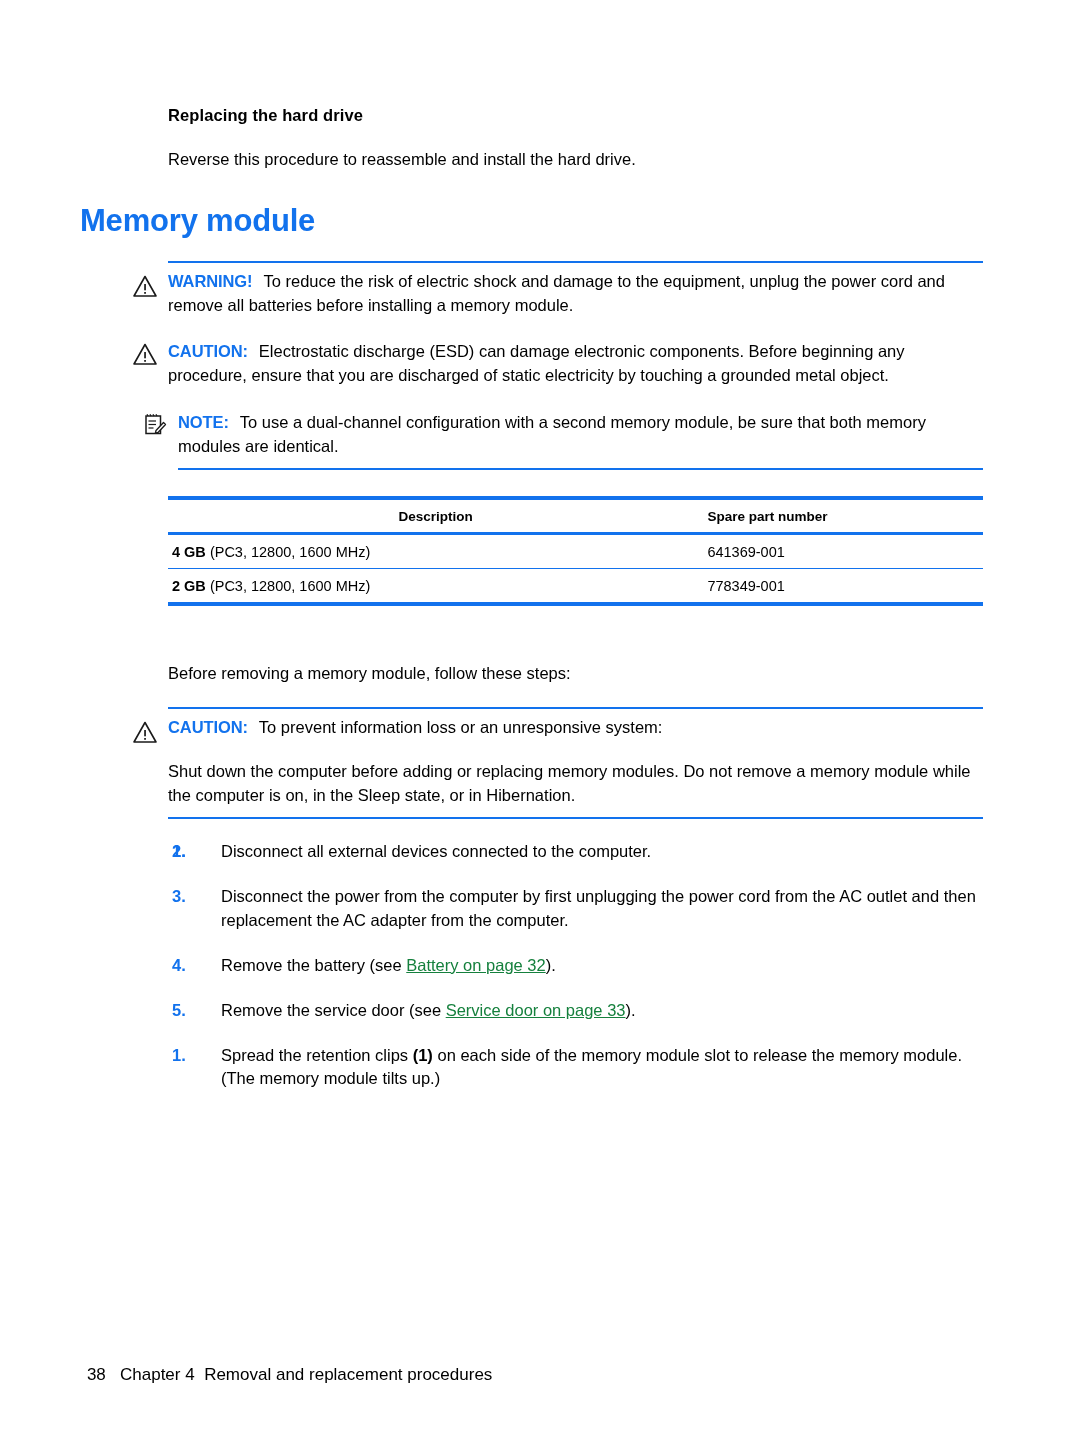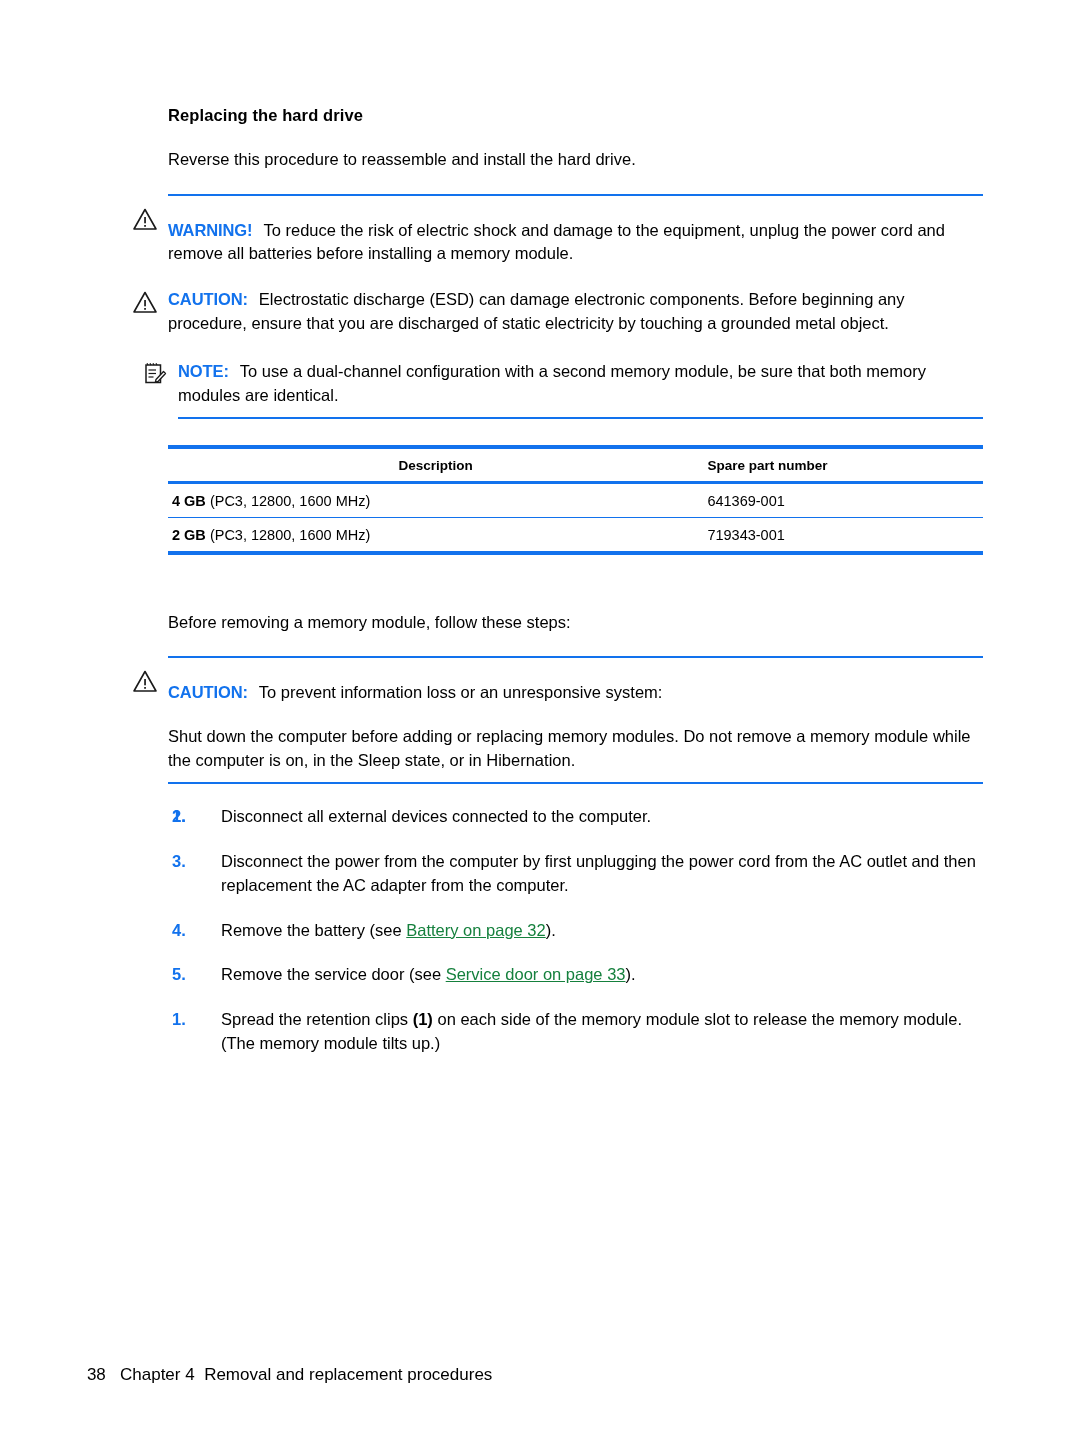--- a/index.html
+++ b/index.html
@@ -50,21 +50,21 @@
     font-weight: bold;
     letter-spacing: -0.2px;
     margin: 30px 0 0 -88px;
     line-height: 1.2;
   }
 
   
   .admon {
     position: relative;
     margin-top: 22px;
-    padding-top: 23px;
+    padding-top: 7px;
     border-top: 2.5px solid #1272ed;
   }
   .admon.no-rule {
     border-top: none;
     padding-top: 0;
   }
   .admon.rule-bottom {
     border-bottom: 2.5px solid #1272ed;
     padding-bottom: 9px;
   }
@@ -175,20 +175,21 @@
 </head>
 <body>
 
 <div class="page">
   <div class="content">
 
     <h2 class="sub-heading">Replacing the hard drive</h2>
 
     <p class="body-text">Reverse this procedure to reassemble and install the hard drive.</p>
 
+    <h1 class="h1-blue">Memory module</h1>
 
     <div class="admon">
       <span class="admon-icon">
         <svg viewBox="0 0 26 26" width="26" height="26" aria-hidden="true">
           <path d="M13 3.5 L24 23 L2 23 Z" fill="none" stroke="#1a1a1a" stroke-width="1.6" stroke-linejoin="round"></path>
           <rect x="12.2" y="11" width="1.7" height="6.3" fill="#1a1a1a"></rect>
           <rect x="12.2" y="19" width="1.7" height="1.8" fill="#1a1a1a"></rect>
         </svg>
       </span>
       <div class="admon-body">
@@ -234,21 +235,21 @@
       </thead>
       <tbody>
         <tr>
           <td><span class="cell-bold">4 GB</span>
             <span>(PC3, 12800, 1600 MHz)</span></td>
           <td>641369-001</td>
         </tr>
         <tr>
           <td><span class="cell-bold">2 GB</span>
             <span>(PC3, 12800, 1600 MHz)</span></td>
-          <td>719343-001</td>
+          <td>778349-001</td>
         </tr>
       </tbody>
     </table>
 
     <p class="lead-text" style="margin-top:56px;">Before removing a memory module, follow these steps:</p>
 
     <div class="admon rule-bottom" style="margin-top:21px;">
       <span class="admon-icon">
         <svg viewBox="0 0 26 26" width="26" height="26" aria-hidden="true">
           <path d="M13 3.5 L24 23 L2 23 Z" fill="none" stroke="#1a1a1a" stroke-width="1.6" stroke-linejoin="round"></path>

